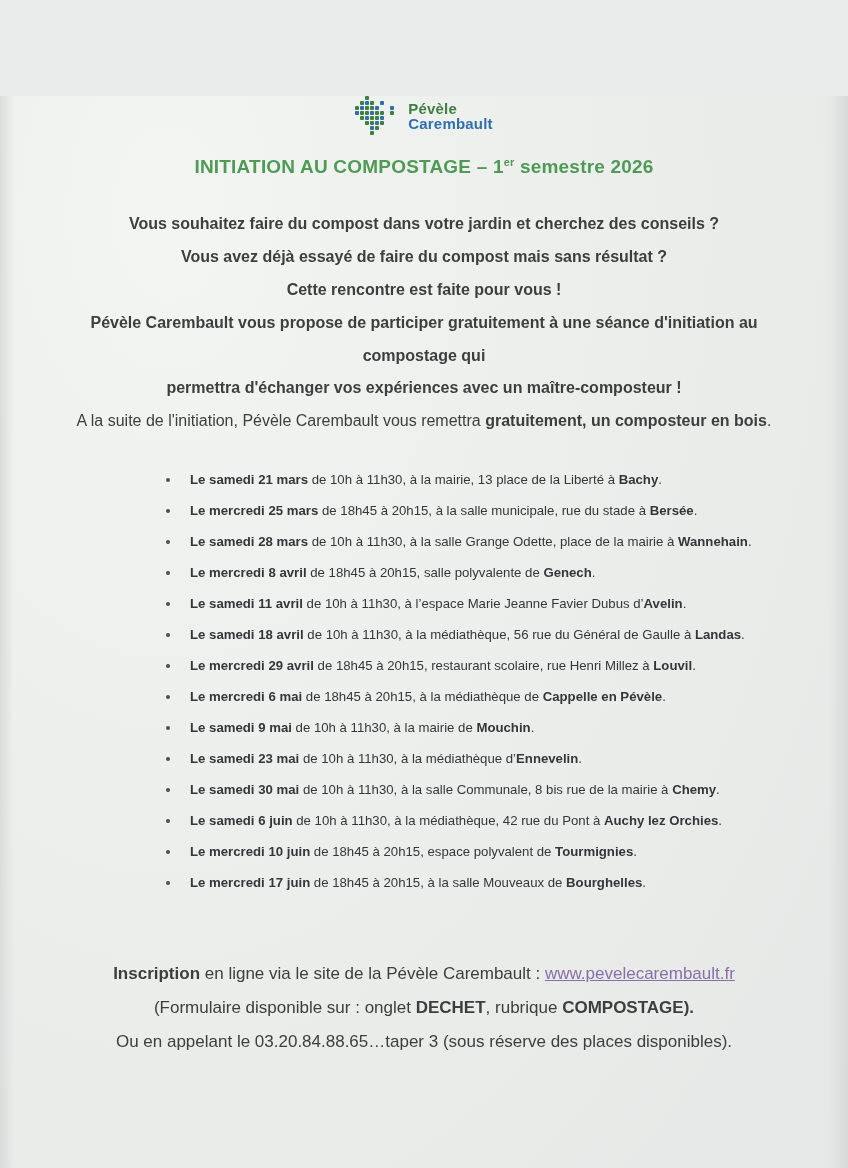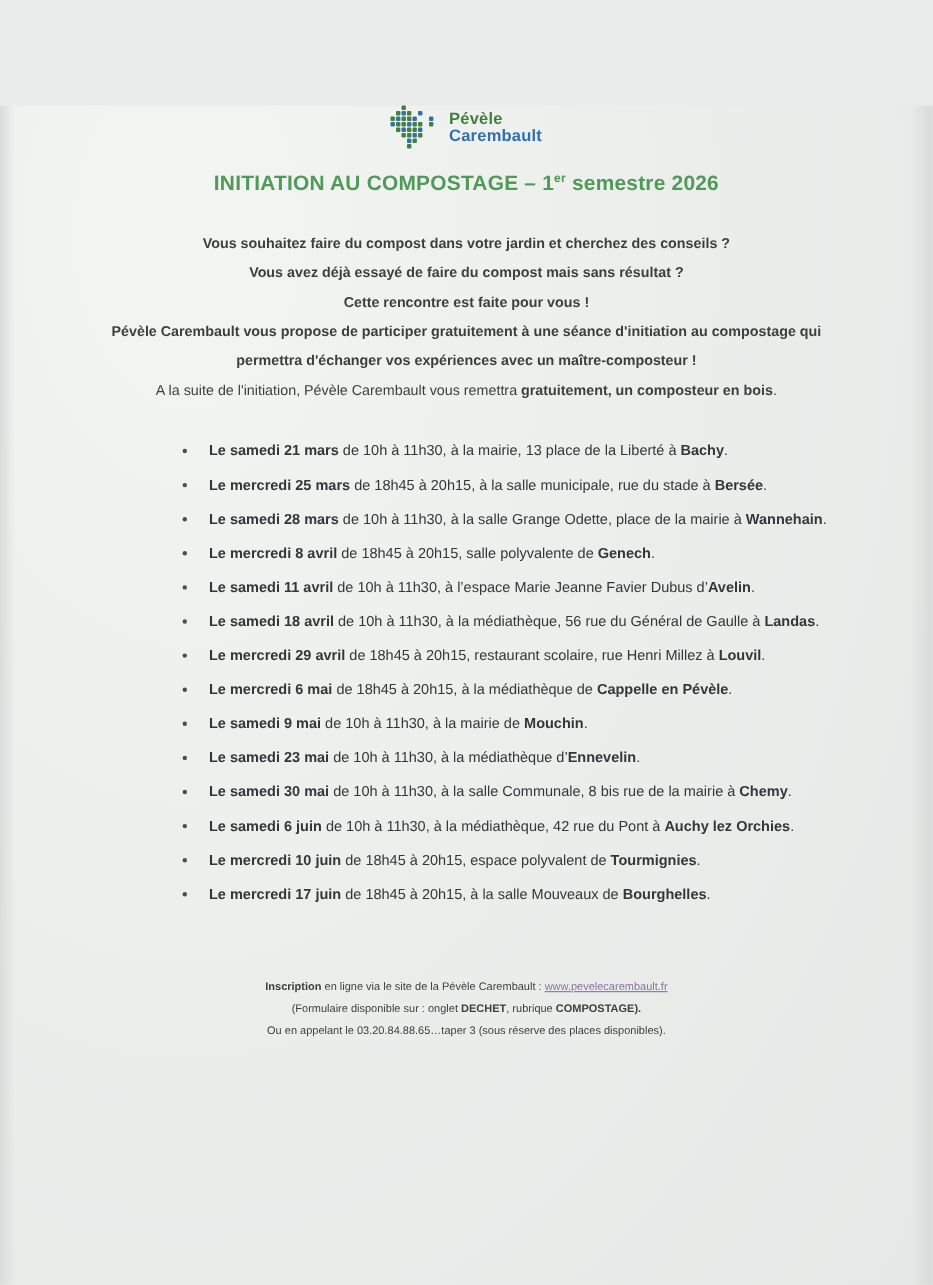--- a/index.html
+++ b/index.html
@@ -92,21 +92,21 @@
   }
   .title sup {
     font-size: 11px;
     vertical-align: super;
   }
 
   
   .intro {
     margin-top: 30px;
     color: #3b3f3d;
-    font-size: 13px;
+    font-size: 16px;
     line-height: 2.05;
     text-align: center;
   }
   .intro p {
     margin: 0;
   }
   .intro .wide {
     padding: 0 4px;
   }
   .intro b { font-weight: bold; }
@@ -137,21 +137,21 @@
   }
   .sessions b {
     font-weight: bold;
   }
 
   
   .footer {
     margin-top: 66px;
     text-align: center;
     color: #3b3f3d;
-    font-size: 10px;
+    font-size: 17px;
     line-height: 2.0;
   }
   .footer p { margin: 0; }
   .footer a {
     color: #8a6fa8;
     text-decoration: underline;
   }
   .footer b { font-weight: bold; }
 </style>
 </head>

